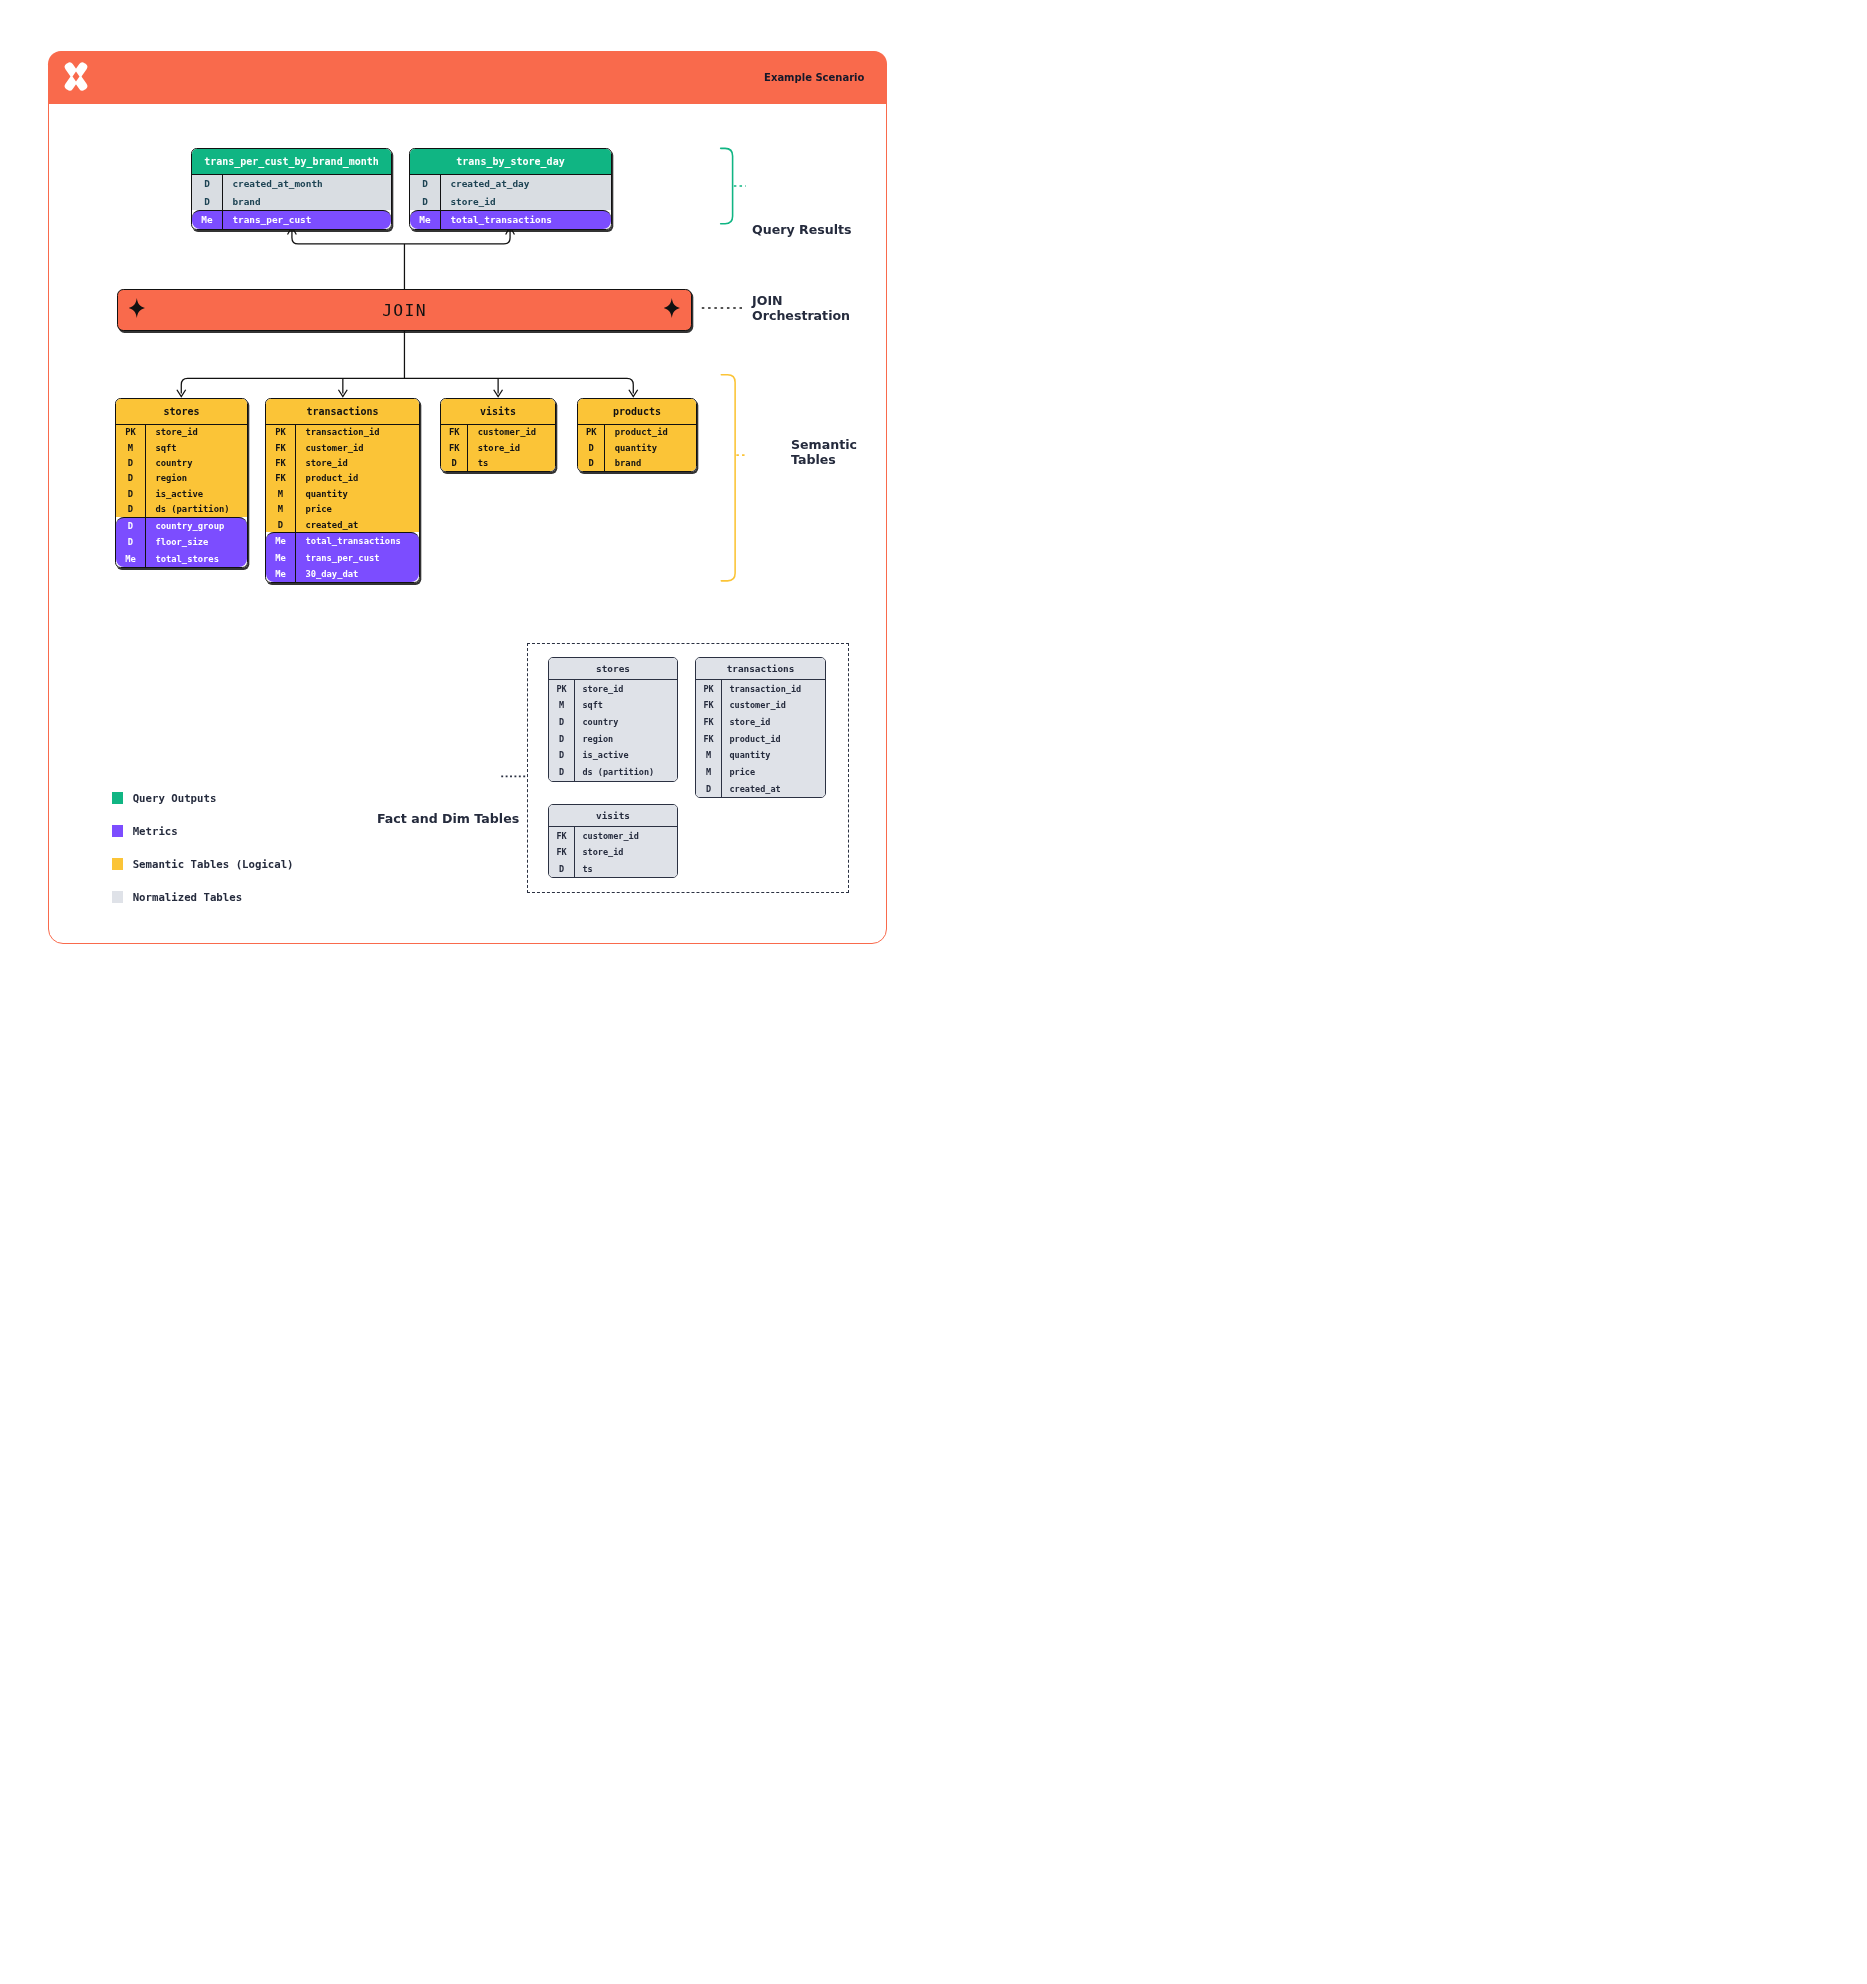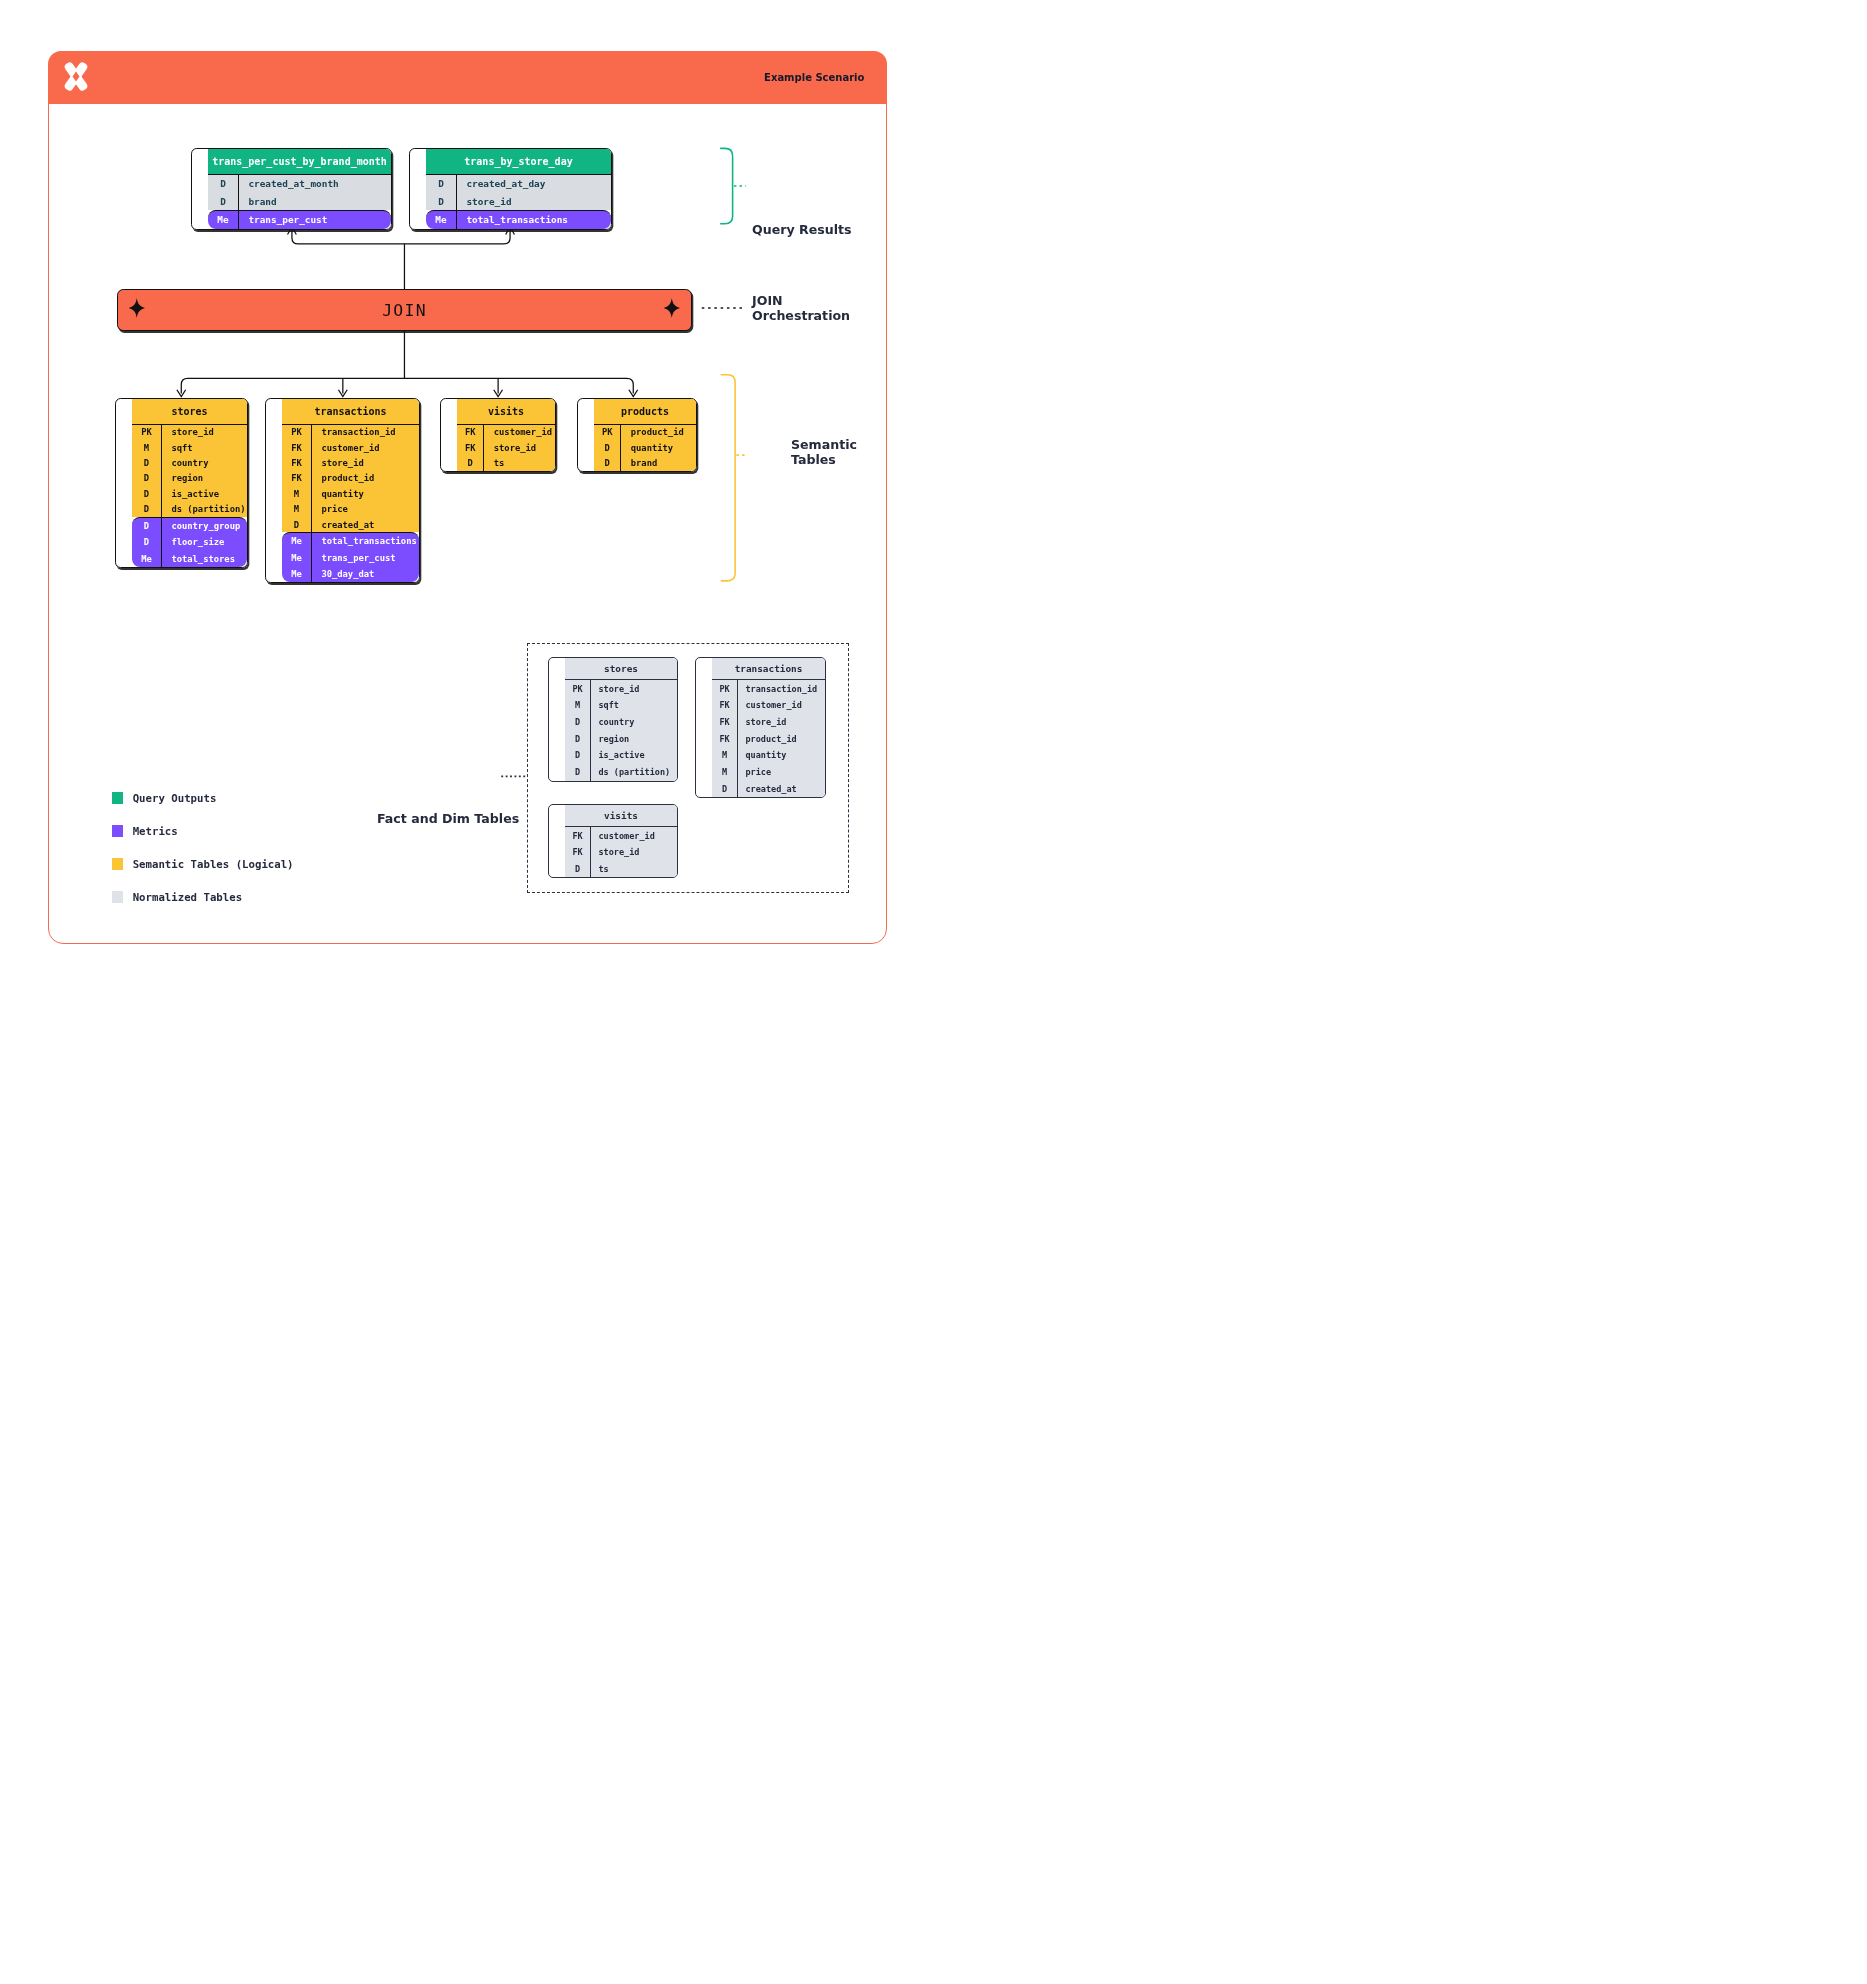--- a/index.html
+++ b/index.html
@@ -7,21 +7,21 @@
           font-family:"DejaVu Sans", sans-serif;}
   .card{position:absolute;left:48px;top:51px;width:839px;height:893px;box-sizing:border-box;
         border:1.9px solid #f96a4c;border-radius:15px;background:#fff;}
   .cardhead{position:absolute;left:48px;top:51px;width:839px;height:53px;box-sizing:border-box;
         background:#f96a4c;border-radius:13.2px 13.2px 0 0;display:flex;align-items:center;}
   .logo{margin-left:14px;}
   .headtitle{margin-left:auto;margin-right:22.6px;font-size:10px;font-weight:bold;color:#14182a;}
 
   
   .tbl{position:absolute;box-sizing:border-box;border:1.6px solid #111;border-radius:5.7px;overflow:hidden;
-       box-shadow:1.3px 1.9px 0 rgba(15,15,15,.85);font-family:"DejaVu Sans Mono", monospace;font-weight:bold;padding-left:16px;}
+       box-shadow:1.3px 1.9px 0 rgba(15,15,15,.85);font-family:"DejaVu Sans Mono", monospace;font-weight:bold;}
   .th{display:flex;align-items:center;justify-content:center;border-bottom:1.6px solid #111;}
   .row{display:flex;align-items:stretch;}
   .key{display:flex;align-items:center;justify-content:center;border-right:1.6px solid #111;}
   .name{flex:1;display:flex;align-items:center;padding-left:9.4px;white-space:nowrap;}
   .sec-met{border-top:1.6px solid #111;border-radius:8px;}
 
   
   .qt .th{background:#10b583;color:#fff;height:25px;font-size:10px;}
   .qt .row{height:17.6px;font-size:9.4px;}
   .qt .key{flex:0 0 30px;}

